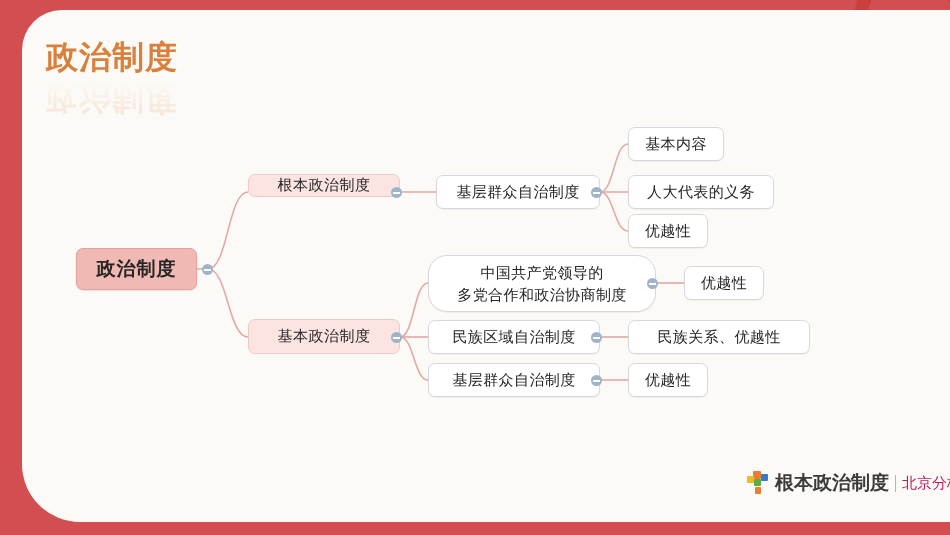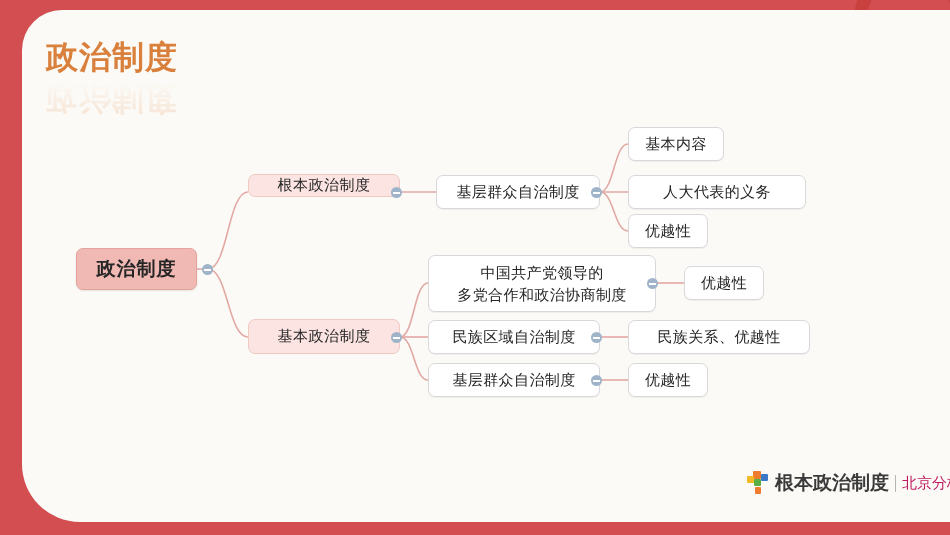--- a/index.html
+++ b/index.html
@@ -130,20 +130,21 @@
     background: #FFFFFF;
     border: 1px solid #D8D8DC;
     font-size: 15px;
     letter-spacing: 0.4px;
     box-shadow: 0 1px 1px rgba(0,0,0,0.05);
   }
   .node-multiline {
     white-space: normal;
     line-height: 22px;
     padding: 4px 10px;
+    border-radius: 19px;
   }
 
   
   .toggle {
     position: absolute;
     width: 11px;
     height: 11px;
     border-radius: 50%;
     background: #9FB4C8;
     z-index: 7;
@@ -262,21 +263,21 @@
 
       <div class="node node-l2" style="left:414px; top:165px; width:164px; height:34px;">
         <span>基层群众自治制度</span>
       </div>
       <div class="toggle" style="left:569px; top:177px;"></div>
 
       <div class="node node-l3" style="left:606px; top:117px; width:96px; height:34px;">
         <span>基本内容</span>
       </div>
 
-      <div class="node node-l3" style="left:606px; top:165px; width:178px; height:34px;">
+      <div class="node node-l3" style="left:606px; top:165px; width:146px; height:34px;">
         <span>人大代表的义务</span>
       </div>
 
       <div class="node node-l3" style="left:606px; top:204px; width:80px; height:34px;">
         <span>优越性</span>
       </div>
 
       <div class="node node-l2 node-multiline" style="left:406px; top:245px; width:228px; height:57px; flex-direction:column;">
         <span>中国共产党领导的</span>
         <span>多党合作和政治协商制度</span>

